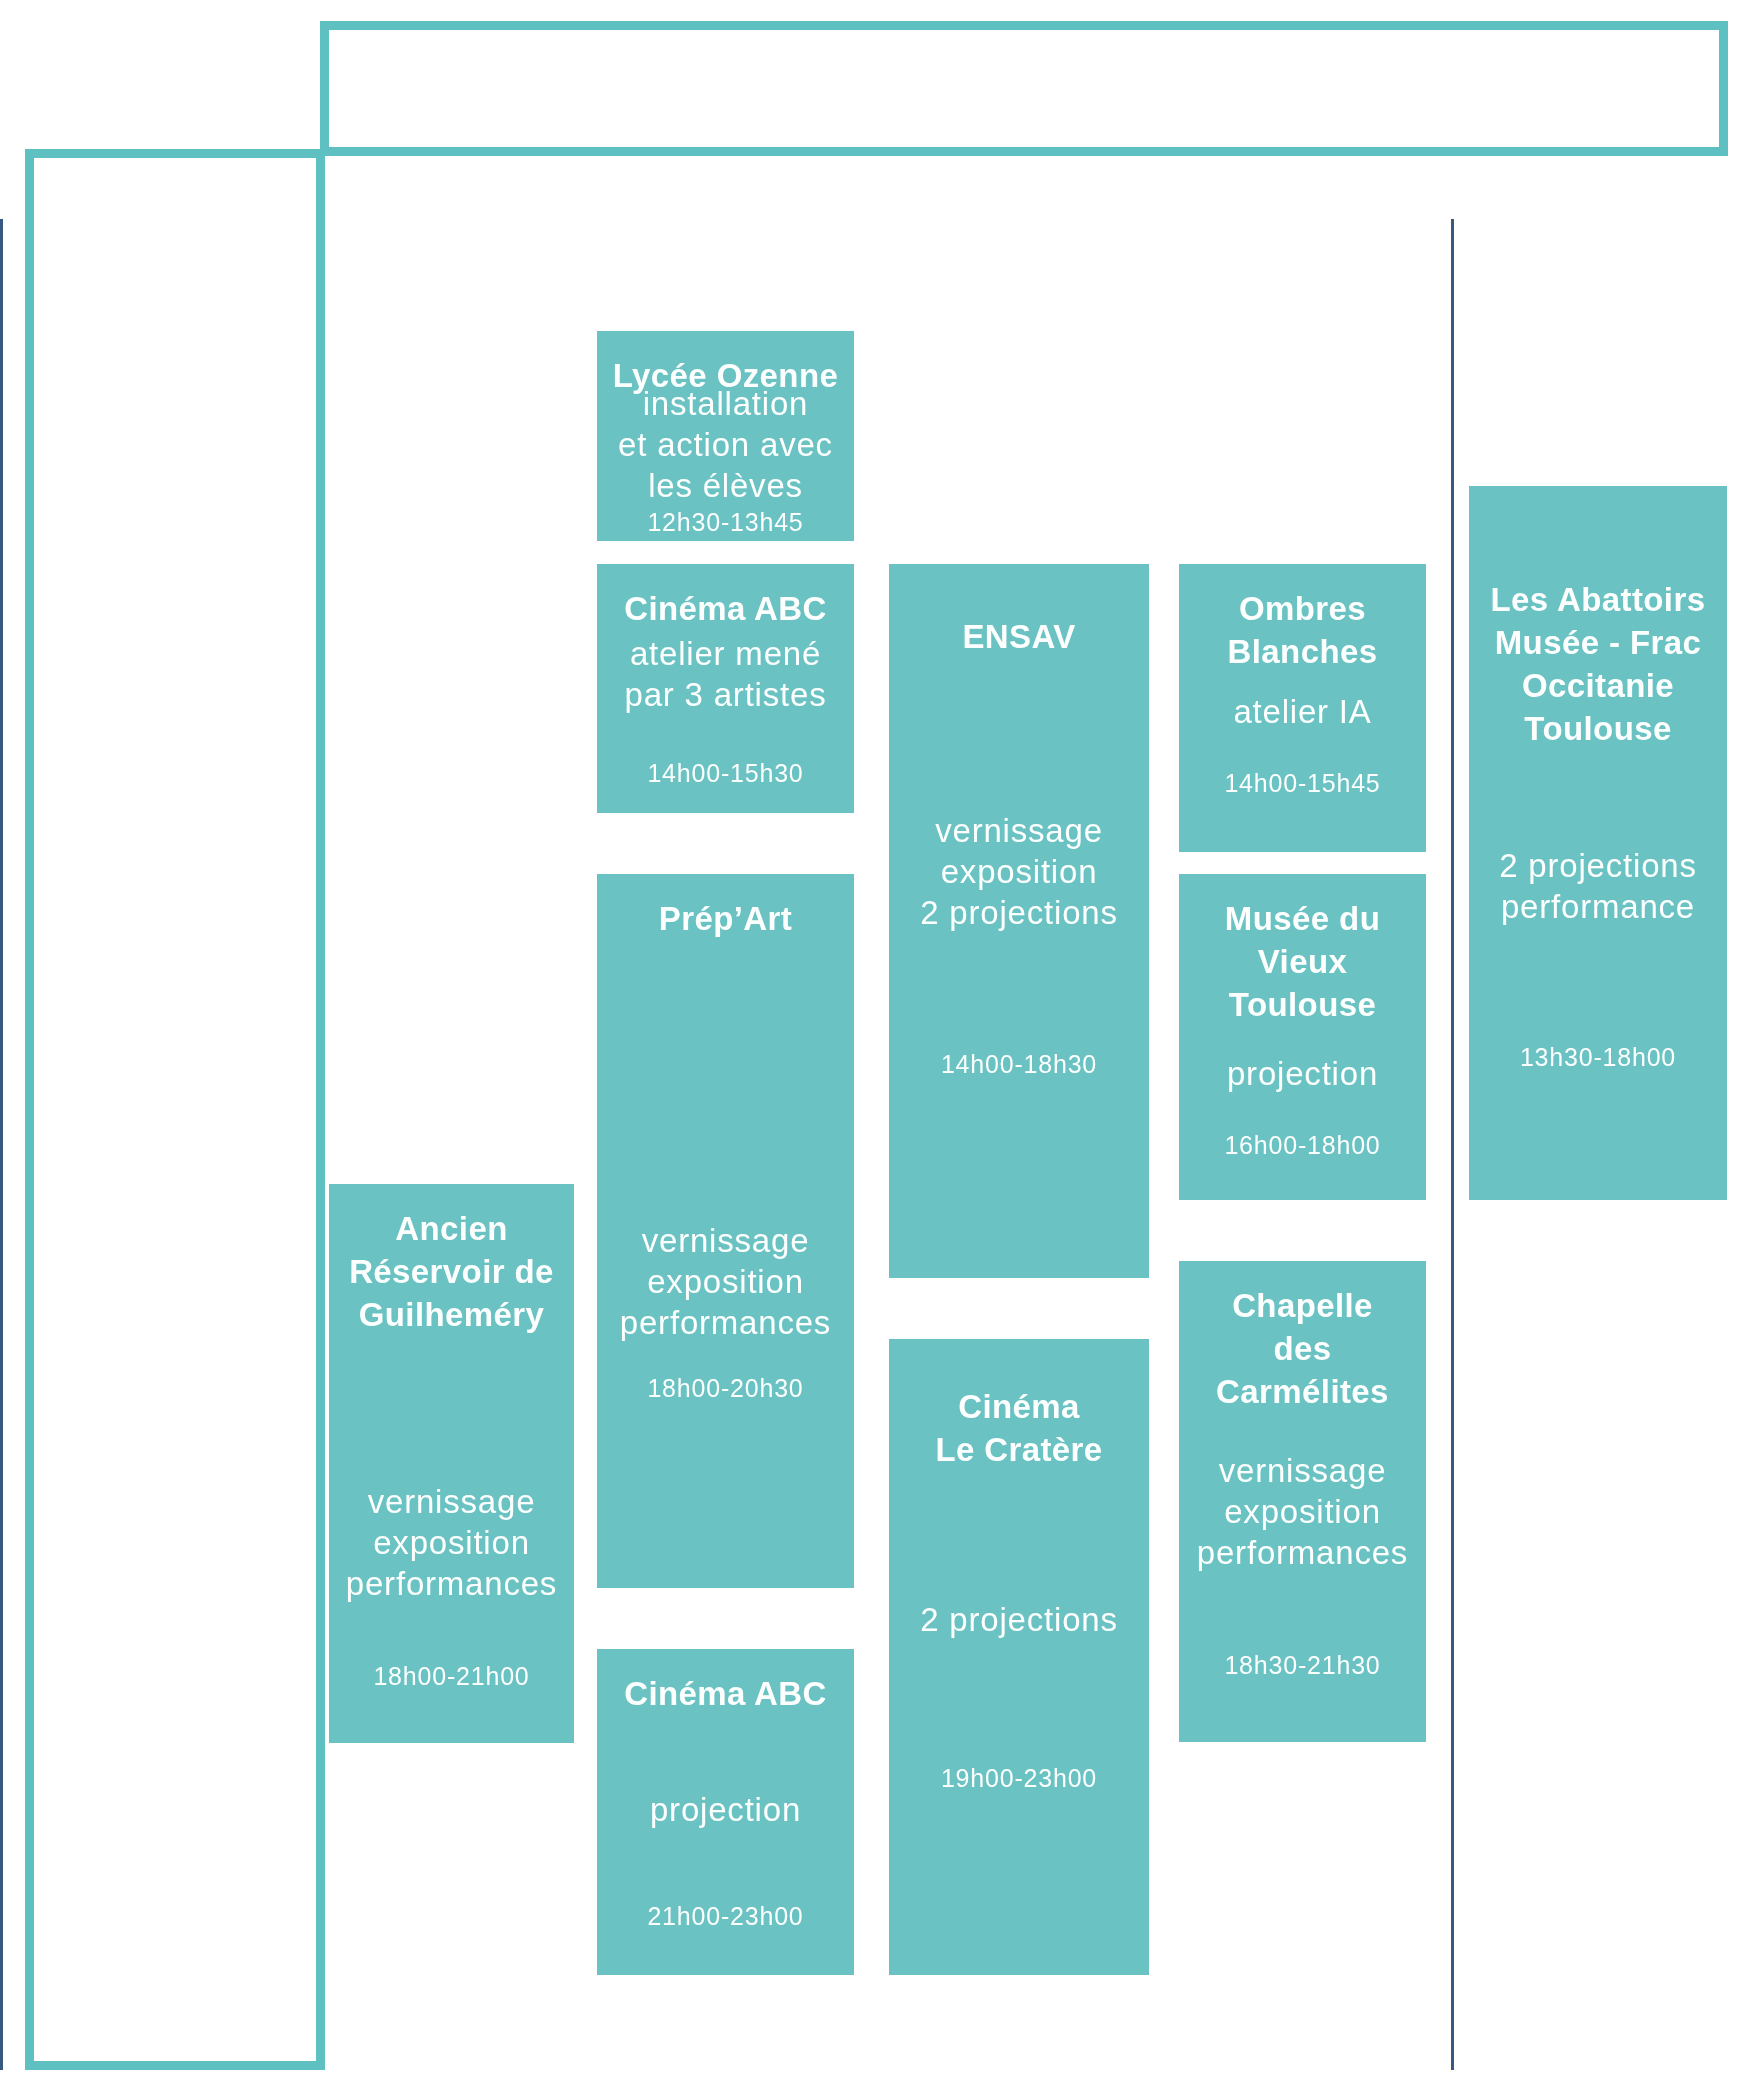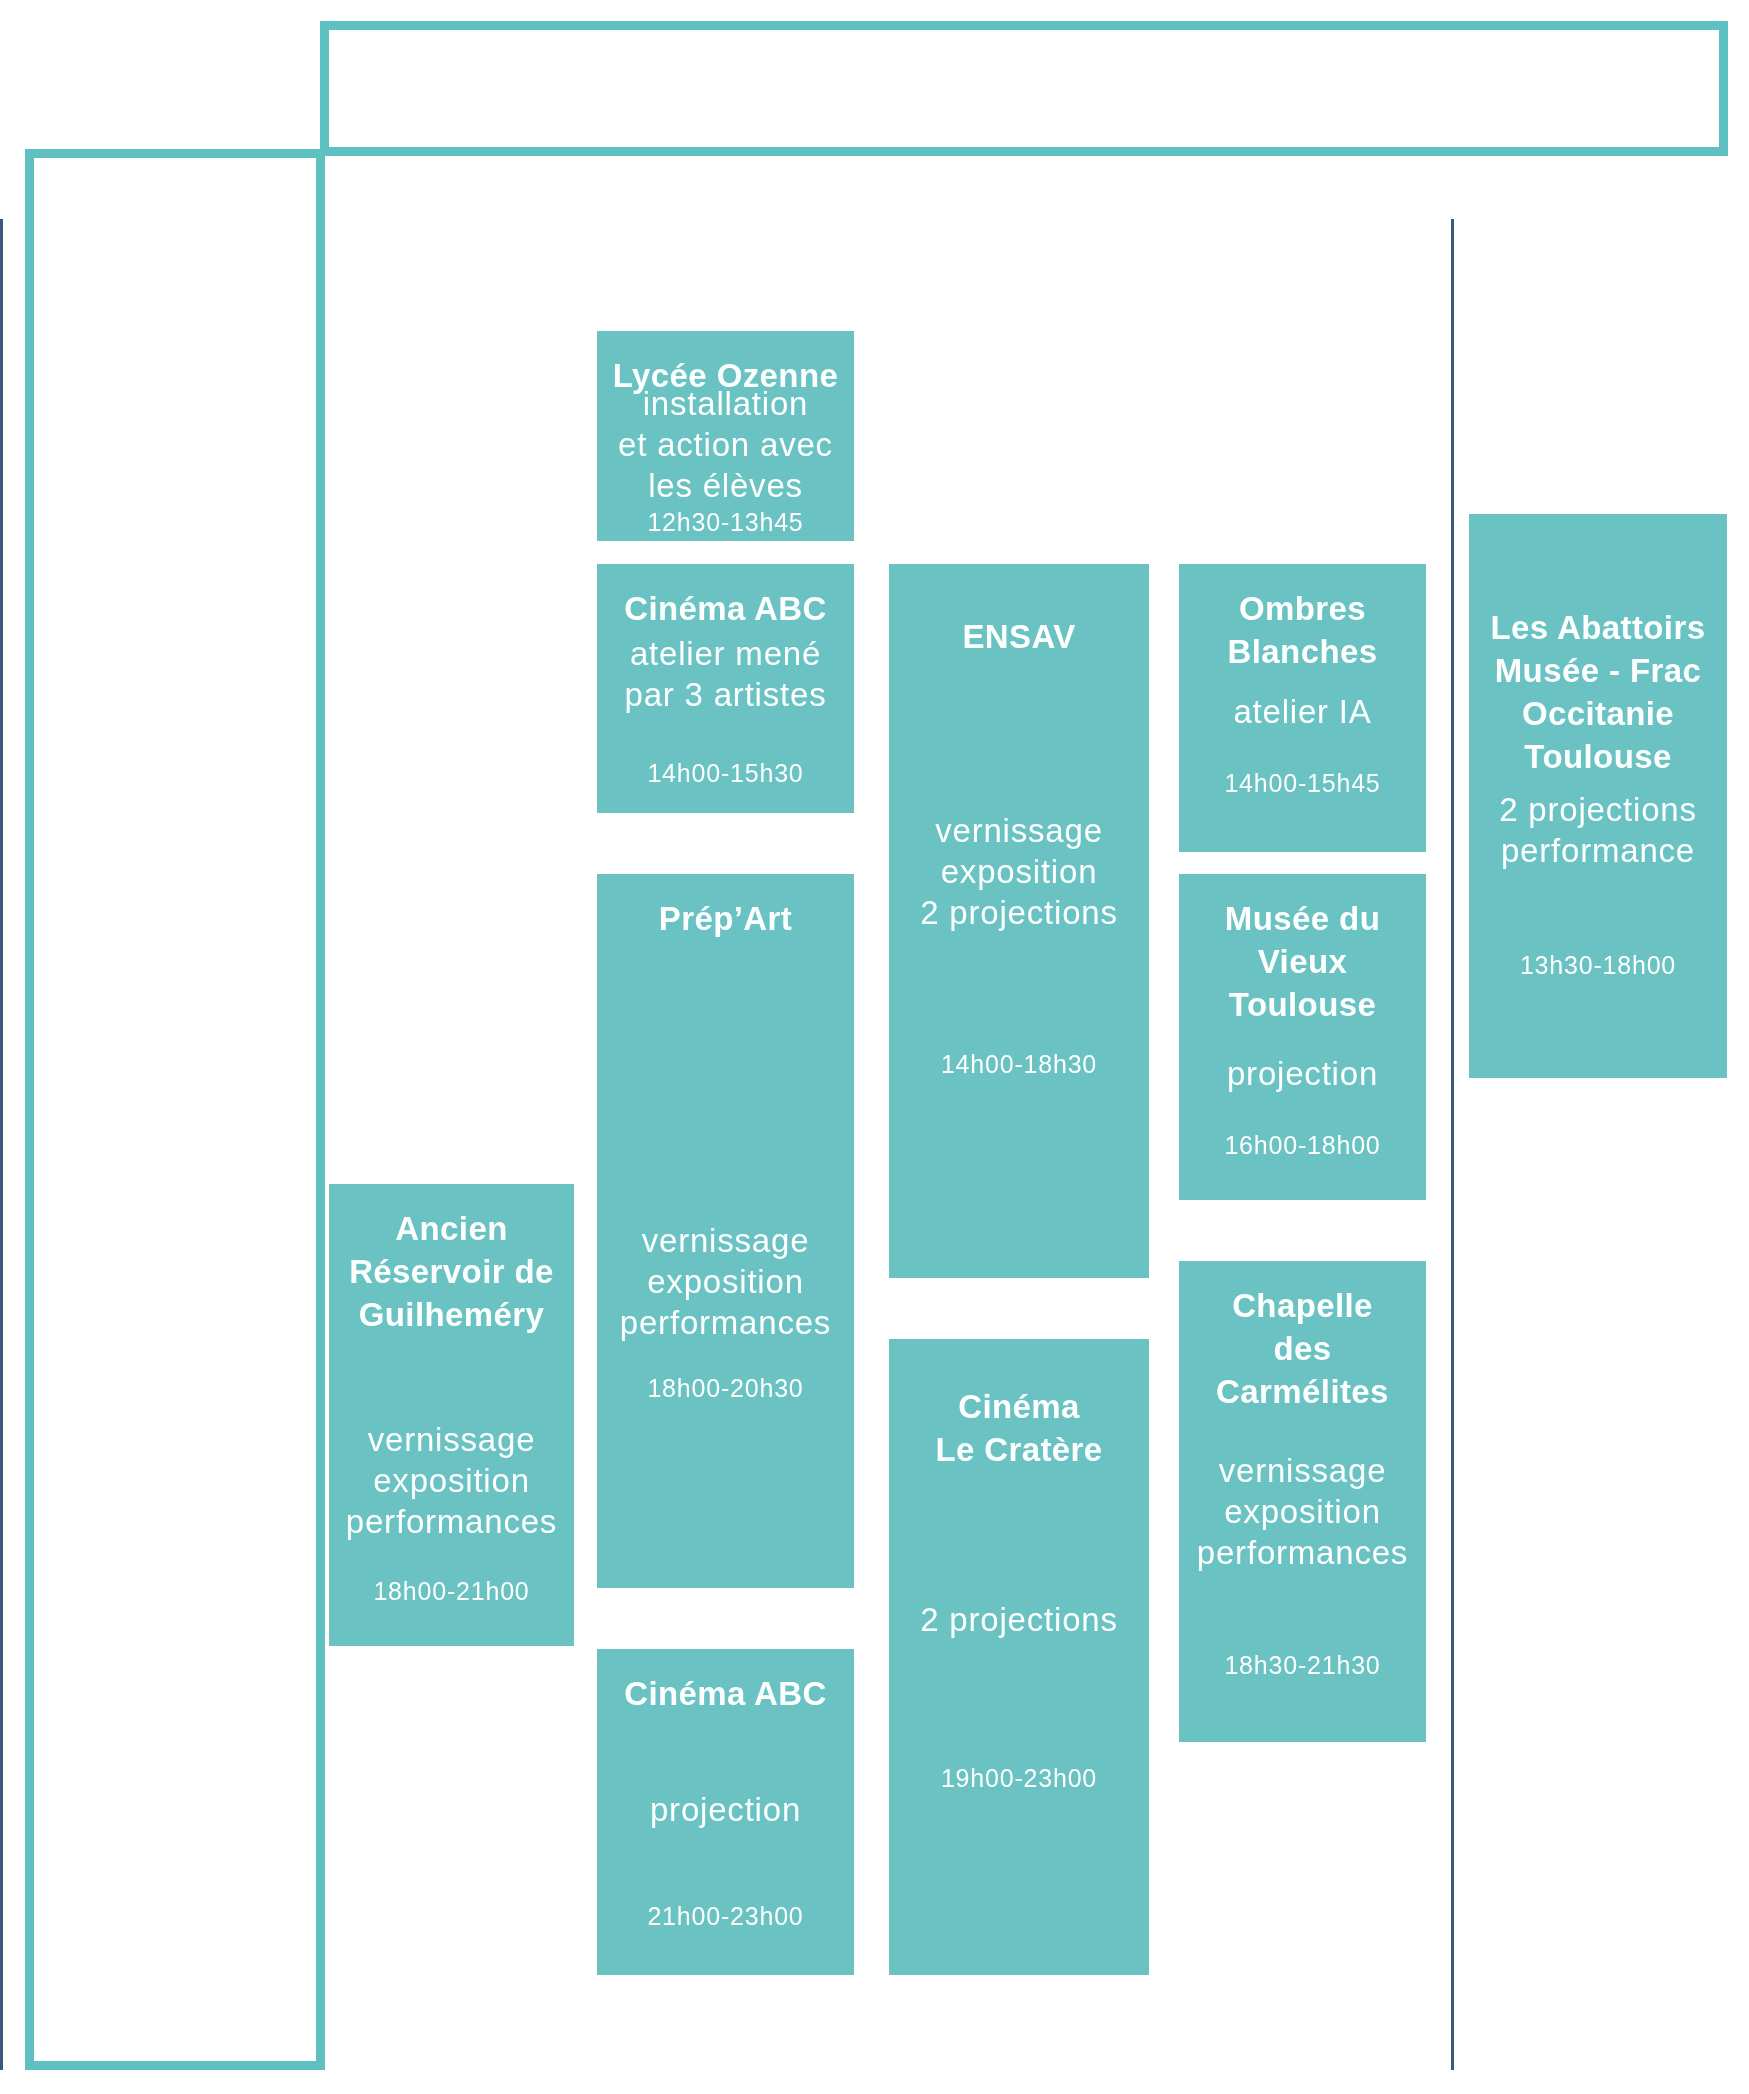--- a/index.html
+++ b/index.html
@@ -162,21 +162,21 @@
       <div class="time-label hour" style="top: 1610px;"></div>
       <div class="time-label half" style="top: 1687px;"></div>
       <div class="time-label hour" style="top: 1765px;"></div>
   </div>
 
   <div class="vline"></div>
   <div class="vline"></div>
   <div class="vline"></div>
   <div class="vline"></div>
 
-  <div class="event day-mercredi" data-ev="ancien-reservoir" style="top: 1184px; height: 462px;">
+  <div class="event day-mercredi" data-ev="ancien-reservoir" style="top: 1184px; height: 559px;">
       <div class="ev-title">
         <div>Ancien</div>
         <div>Réservoir de</div>
         <div>Guilheméry</div>
       </div>
       <div class="ev-sub">
         <div class="sub-main"></div>
         <div class="sub-time"></div>
       </div>
       <div class="ev-body">
@@ -307,21 +307,21 @@
         <div class="sub-main"></div>
         <div class="sub-time"></div>
       </div>
       <div class="ev-body">
         <div>vernissage</div>
         <div>exposition</div>
         <div>performances</div>
       </div>
       <div class="ev-time">18h30-21h30</div>
     </div>
-    <div class="event day-dimanche" data-ev="les-abattoirs" style="top: 486px; height: 564px; margin-top: 28px;">
+    <div class="event day-dimanche" data-ev="les-abattoirs" style="top: 486px; height: 714px;">
       <div class="ev-title">
         <div>Les Abattoirs</div>
         <div>Musée - Frac</div>
         <div>Occitanie</div>
         <div>Toulouse</div>
       </div>
       <div class="ev-sub">
         <div class="sub-main"></div>
         <div class="sub-time"></div>
       </div>

